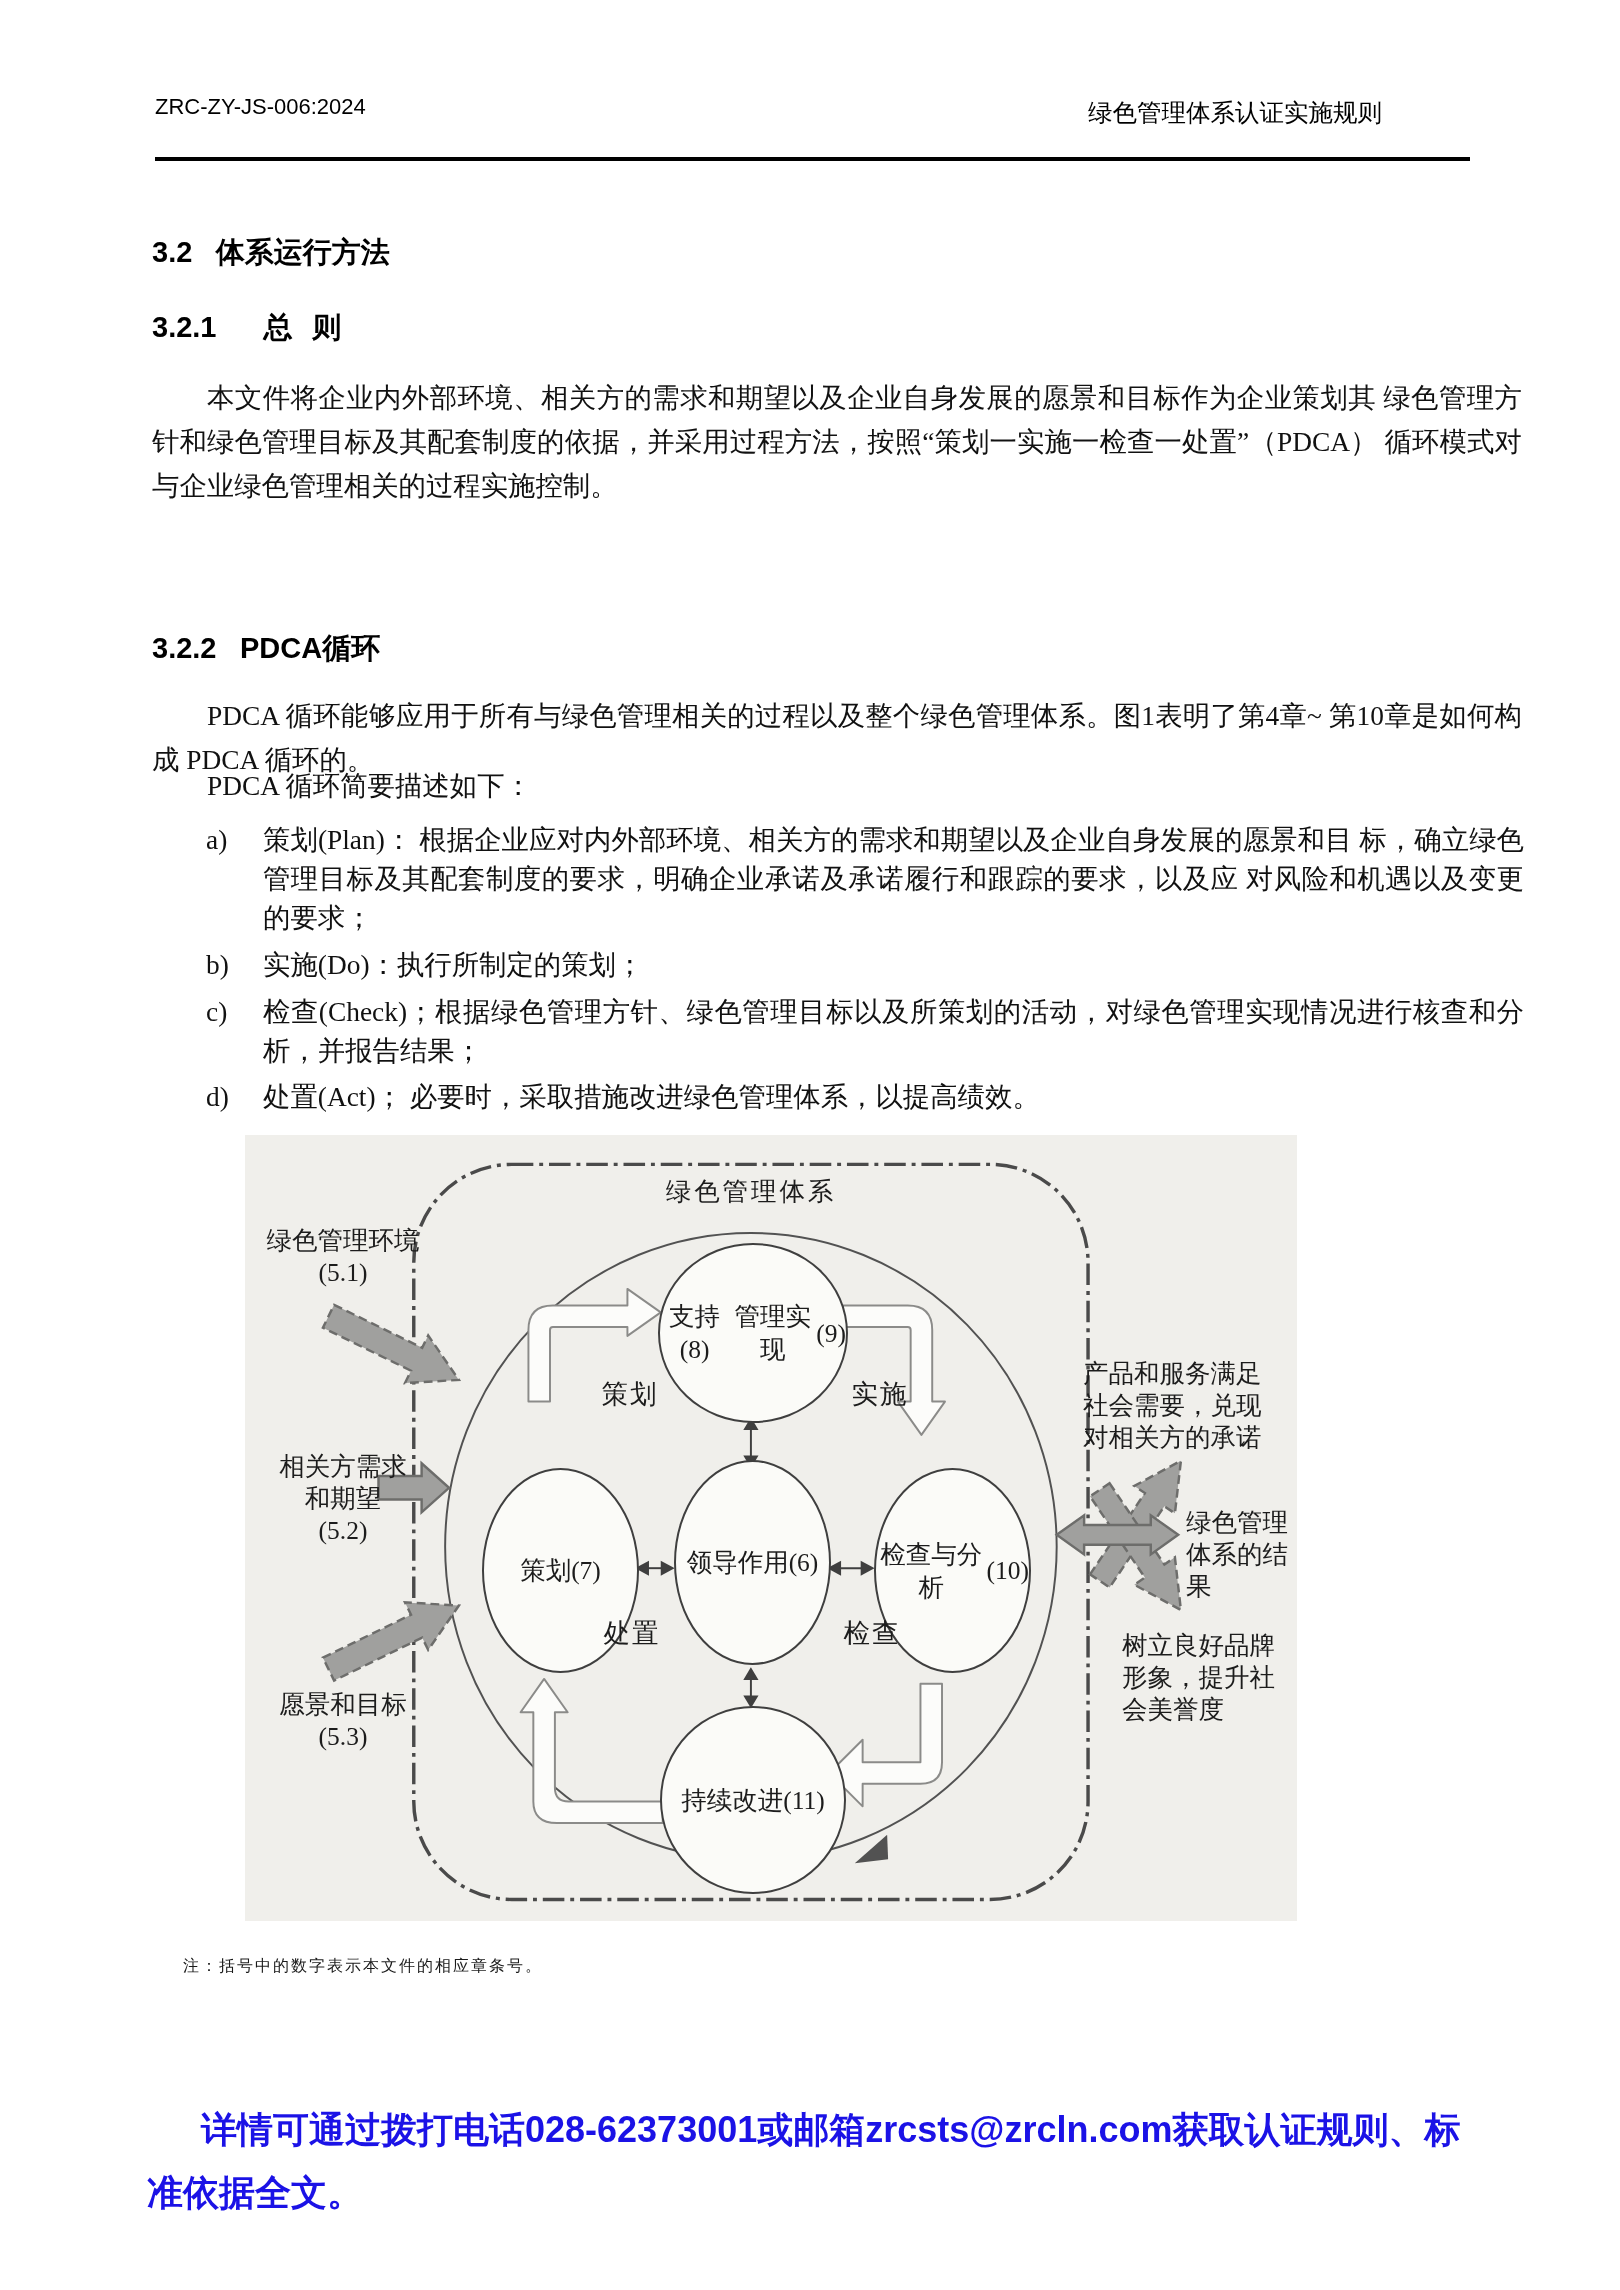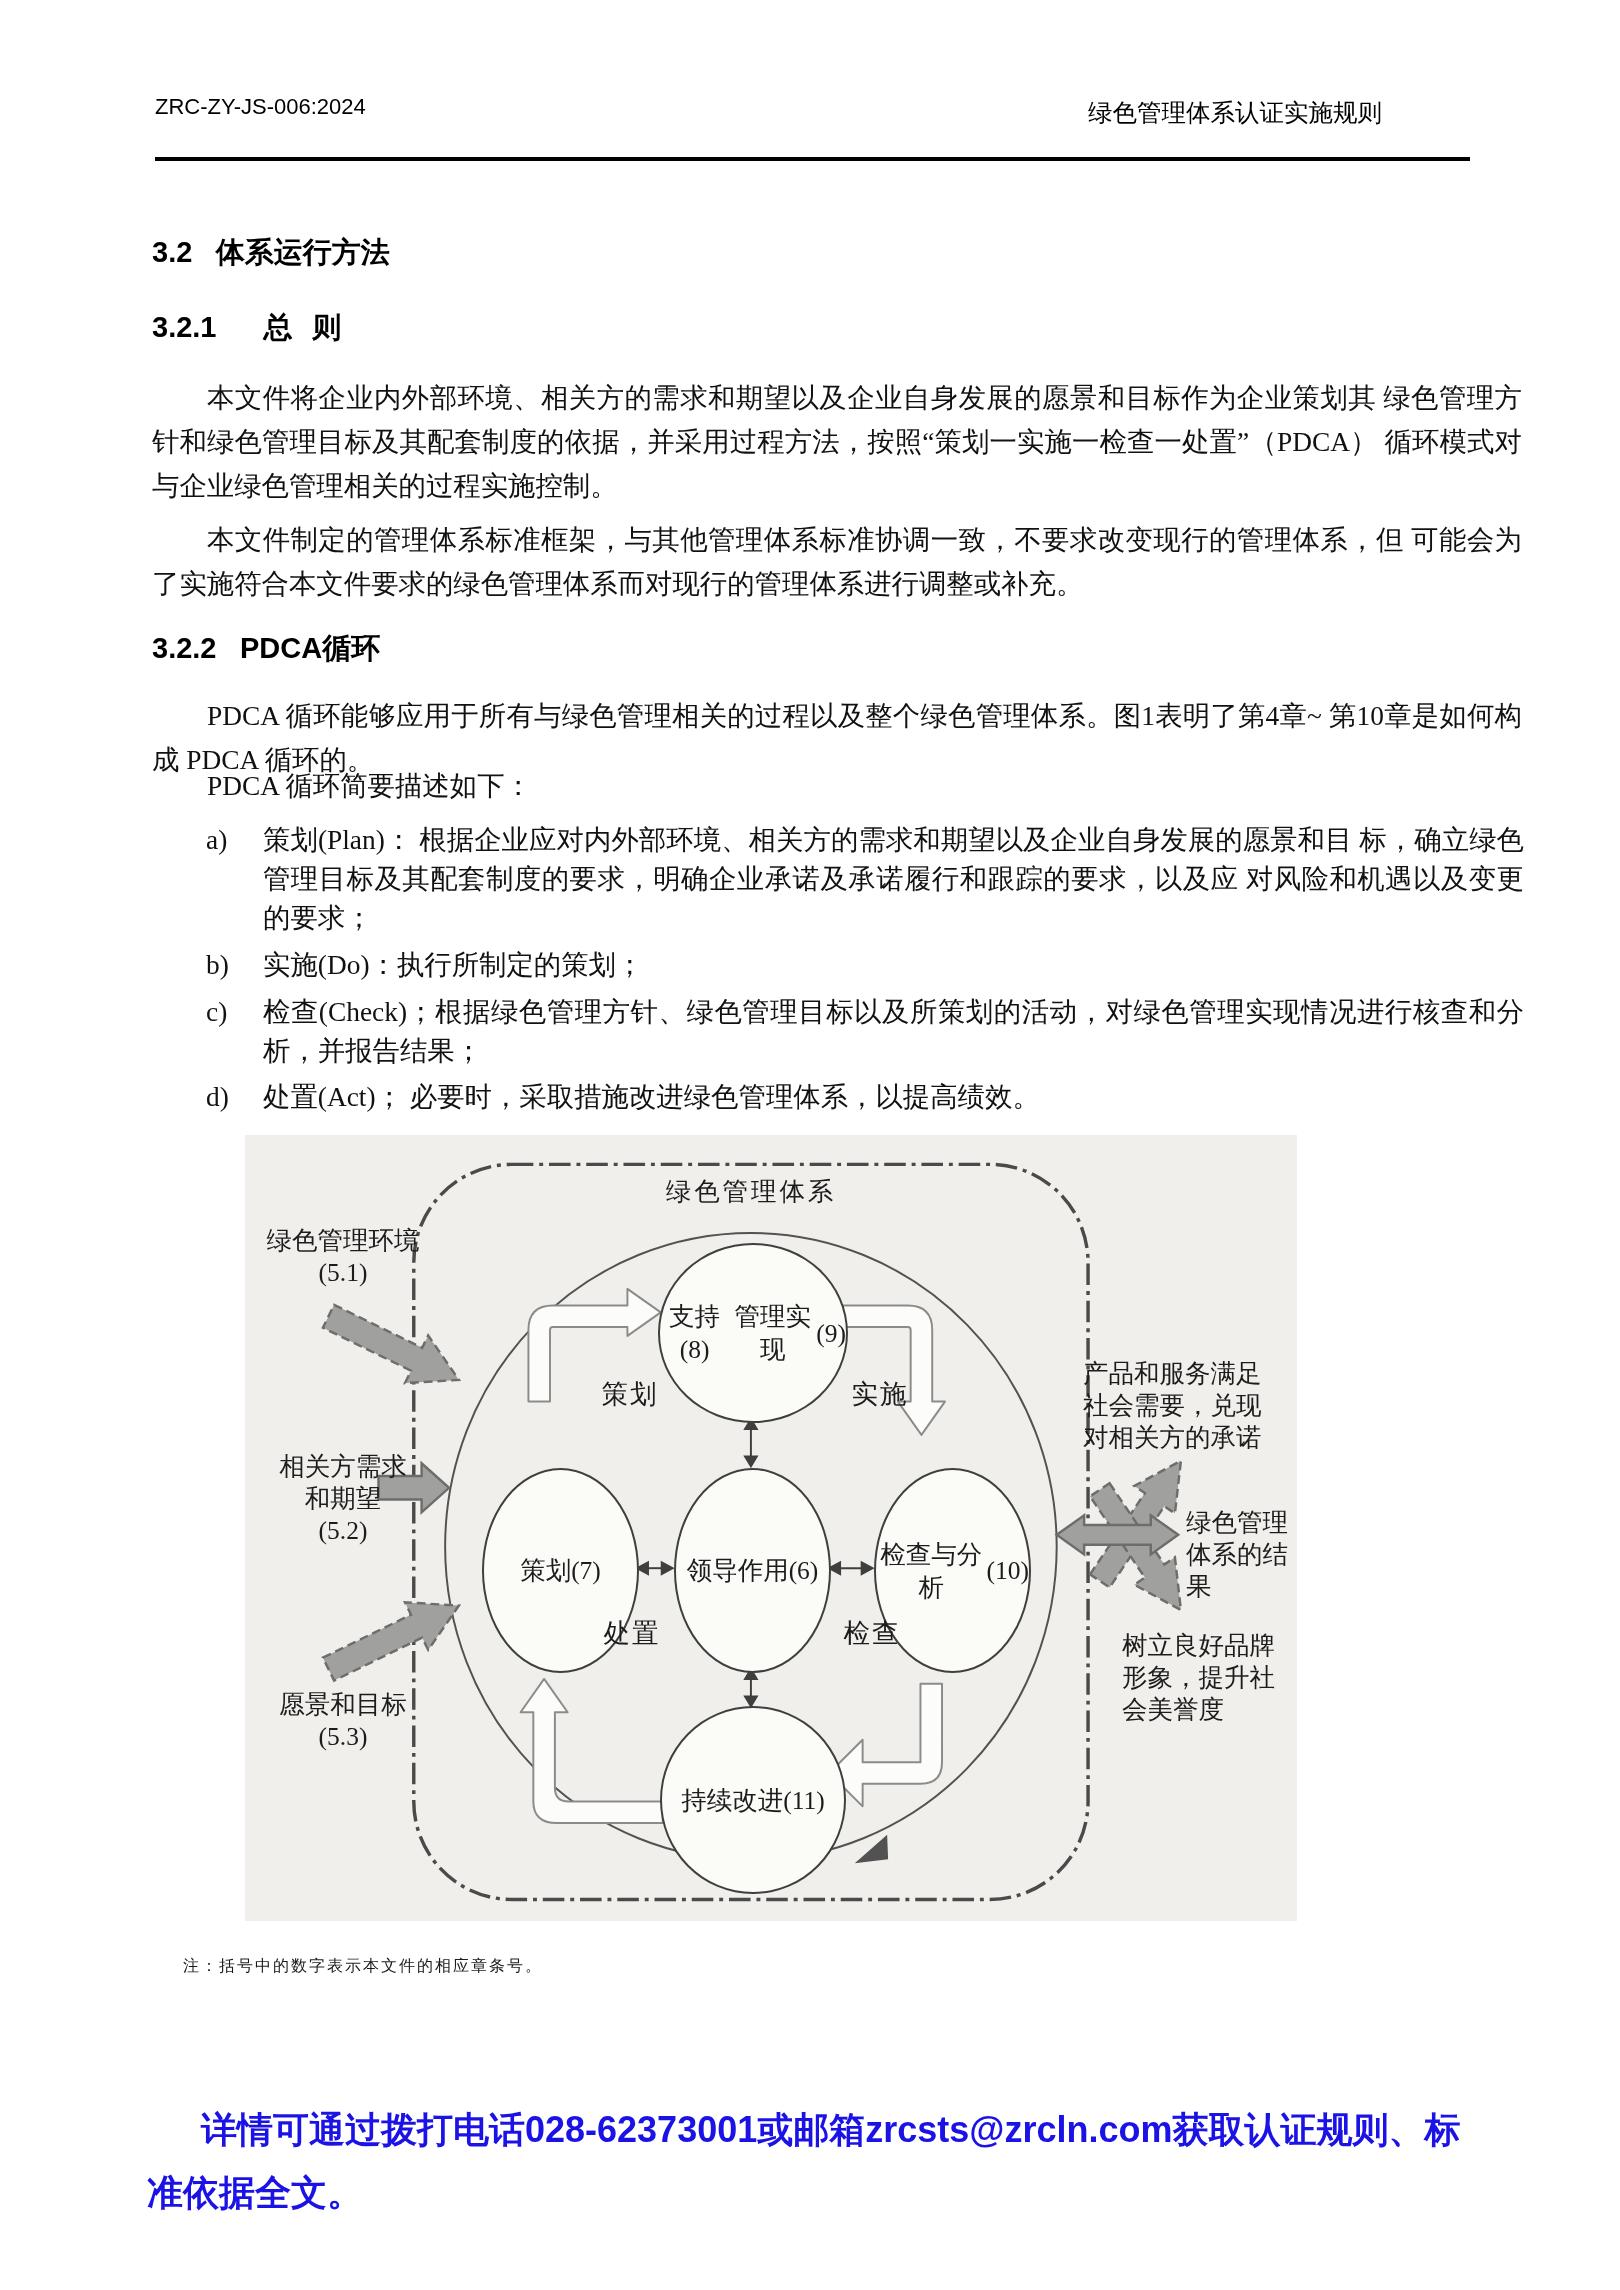--- a/index.html
+++ b/index.html
@@ -54,21 +54,20 @@
 <div class="page">
 
   <div class="abs doc-code">ZRC-ZY-JS-006:2024</div>
   <div class="abs doc-title">绿色管理体系认证实施规则</div>
   <div class="abs header-rule"></div>
 
   <div class="abs hsec" style="top:233px"><span>3.2</span><span class="ht">体系运行方法</span></div>
   <div class="abs hsec" style="top:308px"><span>3.2.1</span><span class="ht ht-wide">总 则</span></div>
 
   <div class="abs para indent" style="top:376px">本文件将企业内外部环境、相关方的需求和期望以及企业自身发展的愿景和目标作为企业策划其 绿色管理方针和绿色管理目标及其配套制度的依据，并采用过程方法，按照“策划一实施一检查一处置”（PDCA） 循环模式对与企业绿色管理相关的过程实施控制。</div>
-  <div class="abs para indent" style="top:518px">本文件制定的管理体系标准框架，与其他管理体系标准协调一致，不要求改变现行的管理体系，但 可能会为了实施符合本文件要求的绿色管理体系而对现行的管理体系进行调整或补充。</div>
 
   <div class="abs hsec" style="top:629px"><span>3.2.2</span><span class="ht">PDCA循环</span></div>
 
   <div class="abs para indent" style="top:694px">PDCA 循环能够应用于所有与绿色管理相关的过程以及整个绿色管理体系。图1表明了第4章~ 第10章是如何构成 PDCA 循环的。</div>
   <div class="abs para indent" style="top:764px">PDCA 循环简要描述如下：</div>
 
   <div class="abs list">
     <div class="li">
         <span class="lab">a)</span>
         <span class="txt">策划(Plan)： 根据企业应对内外部环境、相关方的需求和期望以及企业自身发展的愿景和目 标，确立绿色管理目标及其配套制度的要求，明确企业承诺及承诺履行和跟踪的要求，以及应 对风险和机遇以及变更的要求；</span>
@@ -141,21 +140,21 @@
     <div class="fig-label center" style="left:169px;top:41px;width:674px;letter-spacing:2.9px;">绿色管理体系</div>
 
     <div class="circle" style="left:413px;top:108px;width:186px;height:176px;">
       <span>支持(8)</span>
       <span>管理实现</span>
       <span>(9)</span>
     </div>
     <div class="circle" style="left:237px;top:333px;width:153px;height:201px;">
       <span>策划(7)</span>
     </div>
-    <div class="circle" style="left:429px;top:333px;width:153px;height:201px;">
+    <div class="circle" style="left:429px;top:325px;width:153px;height:201px;">
       <span>领导作用</span>
       <span>(6)</span>
     </div>
     <div class="circle" style="left:629px;top:333px;width:153px;height:201px;">
       <span>检查与分析</span>
       <span>(10)</span>
     </div>
     <div class="circle" style="left:415px;top:571px;width:182px;height:184px;">
       <span>持续改进</span>
       <span>(11)</span>

